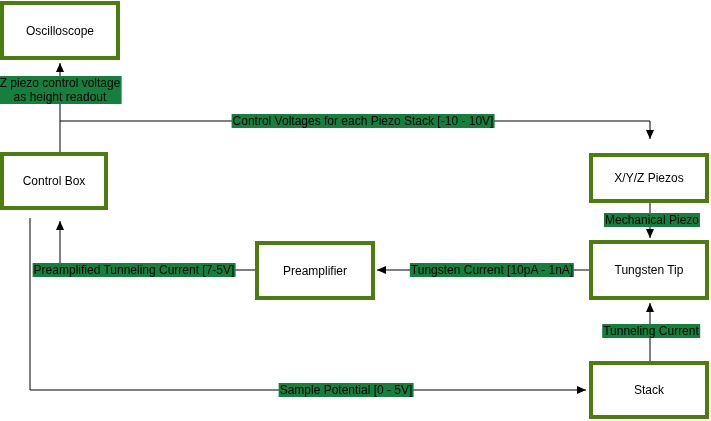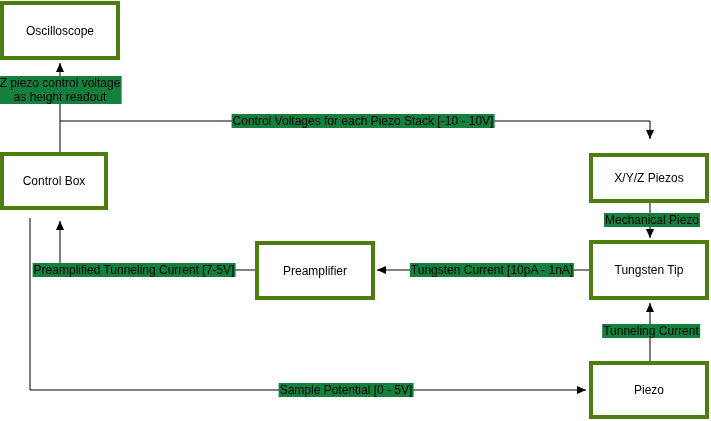--- a/index.html
+++ b/index.html
@@ -73,21 +73,21 @@
 
   <div class="node" style="left:589px; top:141px; width:120px; height:50px;margin-top:12px;">
     <span>X/Y/Z Piezos</span>
   </div>
 
   <div class="node" style="left:589px; top:240px; width:120px; height:60px;">
     <span>Tungsten Tip</span>
   </div>
 
   <div class="node" style="left:589px; top:361px; width:120px; height:58px;">
-    <span>Piezo</span>
+    <span>Stack</span>
   </div>
 
   <div class="edge-label" style="left:60px; top:90px;">
     <div>Z piezo control voltage</div>
     <div>as height readout</div>
   </div>
 
   <div class="edge-label" style="left:363px; top:121px;">Control Voltages for each Piezo Stack [-10 - 10V]</div>
 
   <div class="edge-label" style="left:652px; top:220px;">Mechanical Piezo</div>

